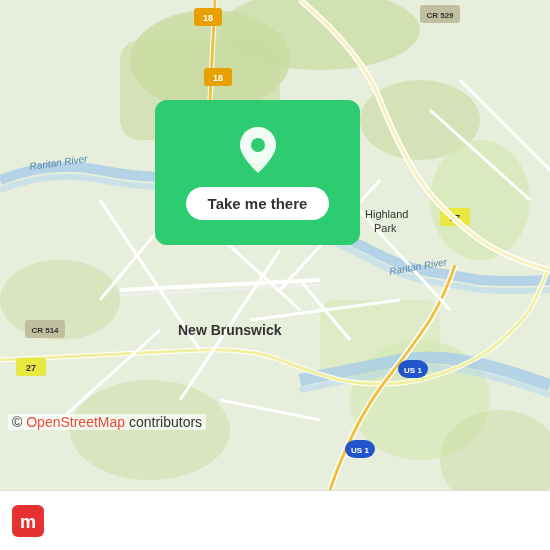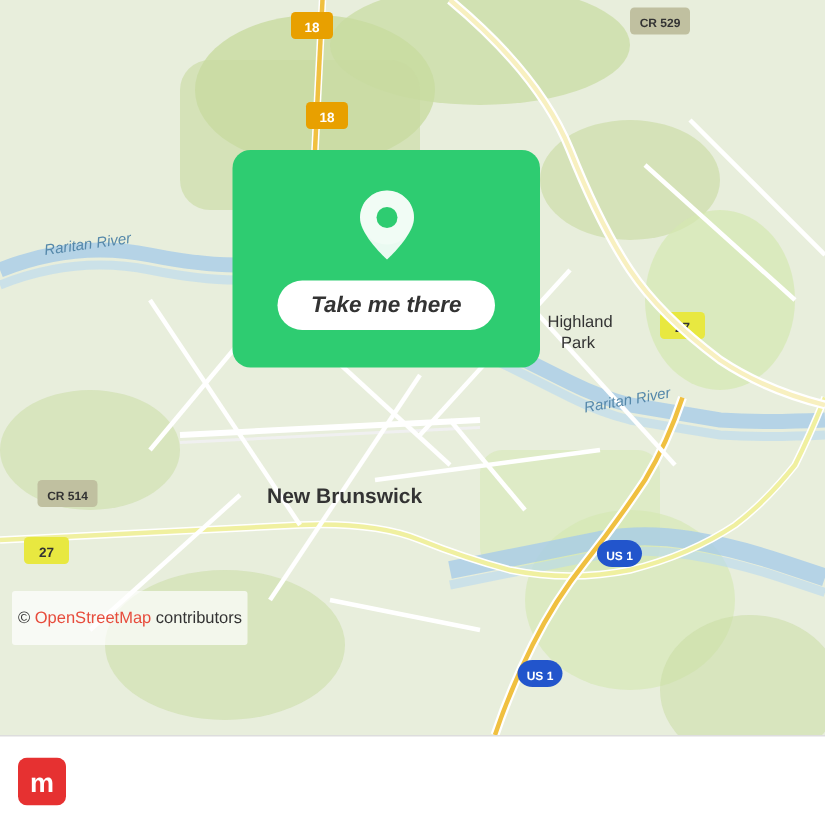--- a/index.html
+++ b/index.html
@@ -53,32 +53,31 @@
     #take-me-there-btn {
       background: white;
       border: none;
       border-radius: 20px;
       padding: 8px 22px;
       font-size: 15px;
       font-weight: 600;
       color: #333;
       cursor: pointer;
       white-space: nowrap;
-      font-style: italic;
     }
 
     
     #osm-credit {
       position: absolute;
       bottom: 60px;
       left: 8px;
-      font-size: 11px;
+      font-size: 14px;
       color: #333;
       background: rgba(255,255,255,0.7);
-      padding: 12px 4px;
+      padding: 0 4px;
       border-radius: 2px;
       z-index: 5;
     }
 
     #osm-credit a {
       color: #e74c3c;
       text-decoration: none;
     }
 
     

